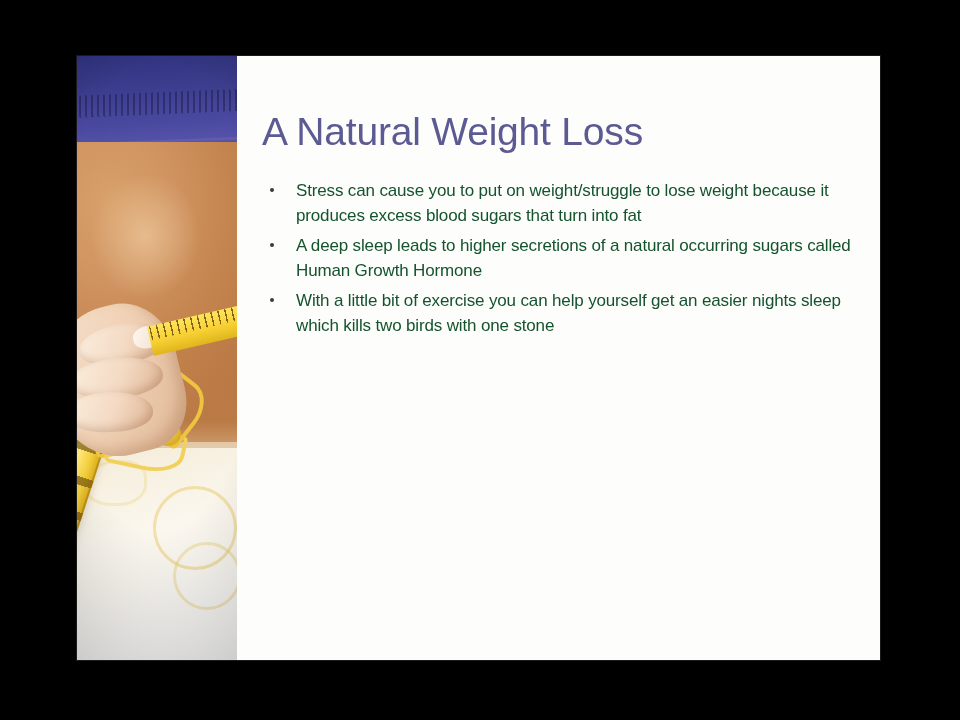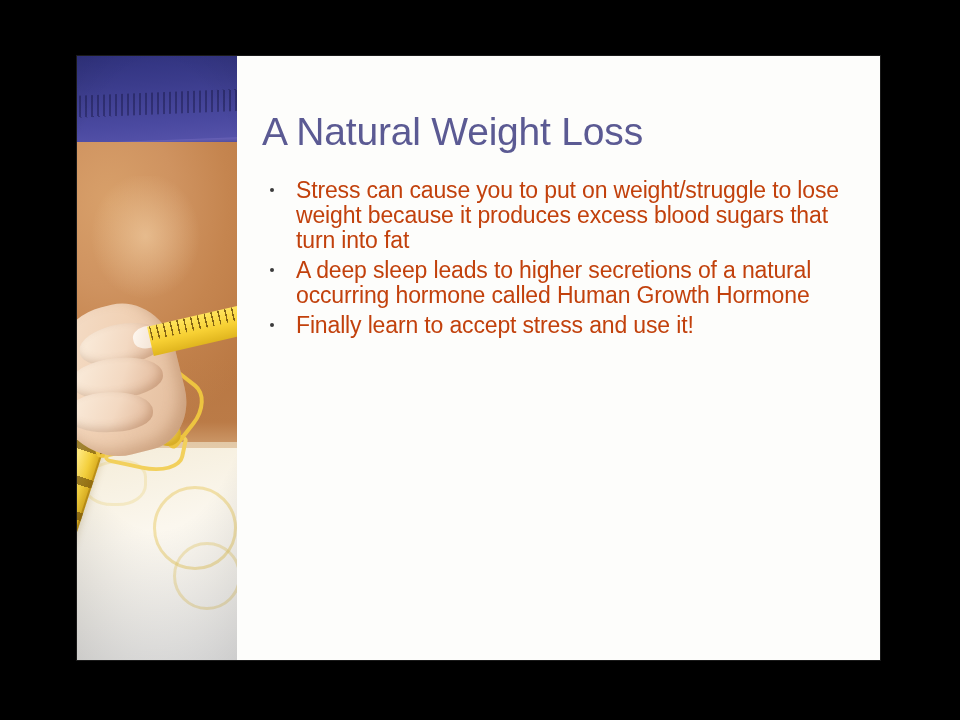--- a/index.html
+++ b/index.html
@@ -226,23 +226,23 @@
     top: 122px;
     width: 600px;
     list-style: none;
     margin: 0;
     padding: 0;
   }
   .bullet-item {
     position: relative;
     padding-left: 33px;
     margin-bottom: 5px;
-    font-size: 23px;
+    font-size: 17px;
     line-height: 25px;
-    color: #c2410c;
+    color: #14532d;
     letter-spacing: -0.15px;
   }
   .bullet-dot {
     position: absolute;
     left: 7px;
     top: 10px;
     width: 4px;
     height: 4px;
     border-radius: 50%;
     background: #3b3b3b;
@@ -296,23 +296,23 @@
 
       <div id="slide-title">A Natural Weight Loss</div>
 
       <ul id="bullet-list">
         <li class="bullet-item">
           <span class="bullet-dot"></span>
           <span class="bullet-text">Stress can cause you to put on weight/struggle to lose weight because it produces excess blood sugars that turn into fat</span>
         </li>
         <li class="bullet-item">
           <span class="bullet-dot"></span>
-          <span class="bullet-text">A deep sleep leads to higher secretions of a natural occurring hormone called Human Growth Hormone</span>
+          <span class="bullet-text">A deep sleep leads to higher secretions of a natural occurring sugars called Human Growth Hormone</span>
         </li>
         <li class="bullet-item">
           <span class="bullet-dot"></span>
-          <span class="bullet-text">Finally learn to accept stress and use it!</span>
+          <span class="bullet-text">With a little bit of exercise you can help yourself get an easier nights sleep which kills two birds with one stone</span>
         </li>
       </ul>
 
     </div>
   </div>
 </div>
 
 </body></html>

